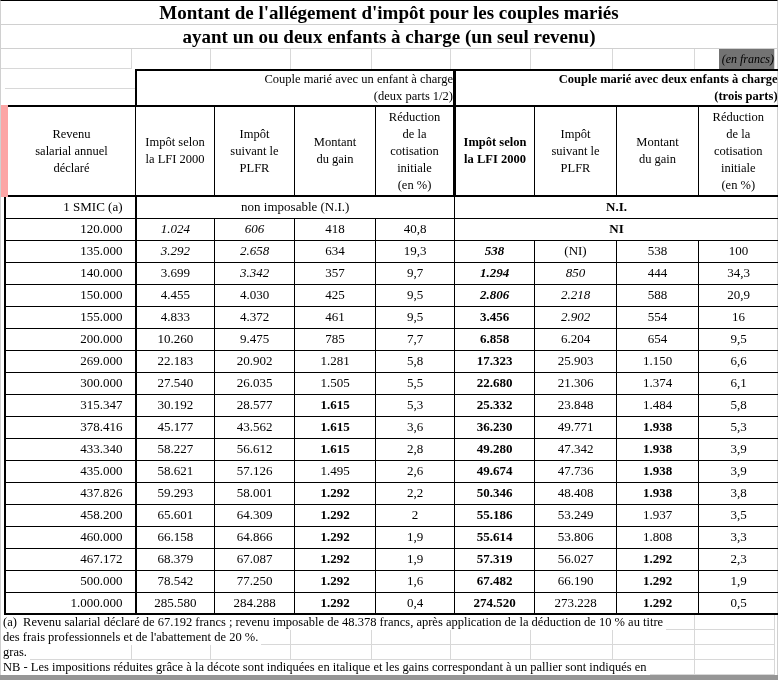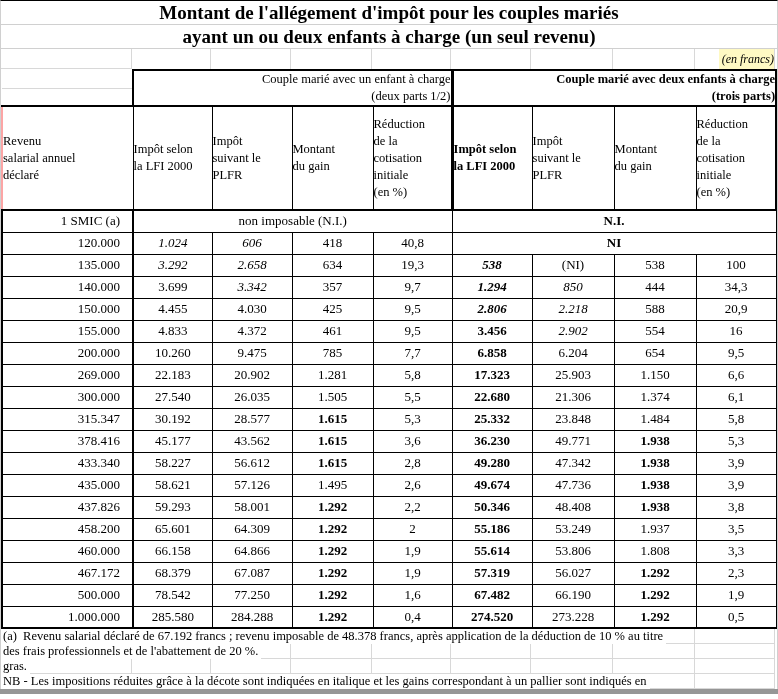--- a/index.html
+++ b/index.html
@@ -11,35 +11,35 @@
   
   .title-line { height:23px; line-height:23px; text-align:center; font-weight:bold;
                 font-size:19px; border-bottom:1px solid #d0d0d0; background:#fff; }
 
   
   .francs { position:relative; height:20px; }
   .gridbg { position:absolute; left:0; top:0; right:0; bottom:0; display:flex; }
   .gc { box-sizing:border-box; border-right:1px solid #d8d8d8; height:100%; }
   .francs .gc:first-child { border-bottom:1px solid #d8d8d8; }
   .unit-note { position:absolute; right:3px; top:0; line-height:20px;
-               font-style:italic; font-size:12px; background:#fef9c3; padding-left:3px; }
+               font-style:italic; font-size:12px; background:#737373; padding-left:3px; }
 
   
   table { border-collapse:collapse; table-layout:fixed; width:776px; font-size:13px; }
   td,th { box-sizing:border-box; padding:0; overflow:hidden; }
   .spacer { border:none; position:relative; }
   .spacer-mid { position:absolute; left:0; right:0; top:50%; border-top:1px solid #d8d8d8; }
   .ghead { border:2px solid #000; height:36px; text-align:center;
            font-weight:normal; font-size:12.5px; vertical-align:middle; }
   .ghead span { display:block; line-height:17px;text-align:right; }
   th.gsep, td.gsep { border-left:3px solid #000;font-weight:bold; }
   .chead { border:1px solid #000; border-top:2px solid #000; border-bottom:2px solid #000;
-           height:104px; text-align:left; vertical-align:middle; font-weight:normal;
+           height:90px; text-align:center; vertical-align:middle; font-weight:normal;
            font-size:12.5px; line-height:17px; white-space:pre-line; }
-  .chead.first { border-left:2px solid #fca5a5; }
+  .chead.first { border-left:7px solid #fca5a5; }
   td:last-child, th:last-child { border-right:2px solid #000; }
   td.lbl { border:1px solid #000; border-left:2px solid #000; border-right:2px solid #000;
            text-align:right; padding-right:12px; height:22px; }
   td.val { border:1px solid #000; text-align:center; height:22px; }
   td.val.i { font-style:italic; }
   td.val.b { font-weight:bold;margin-top:34px; }
   tbody tr:last-child td { border-bottom:2px solid #000; }
 
   
   .fnrow { position:relative; height:15px; }

